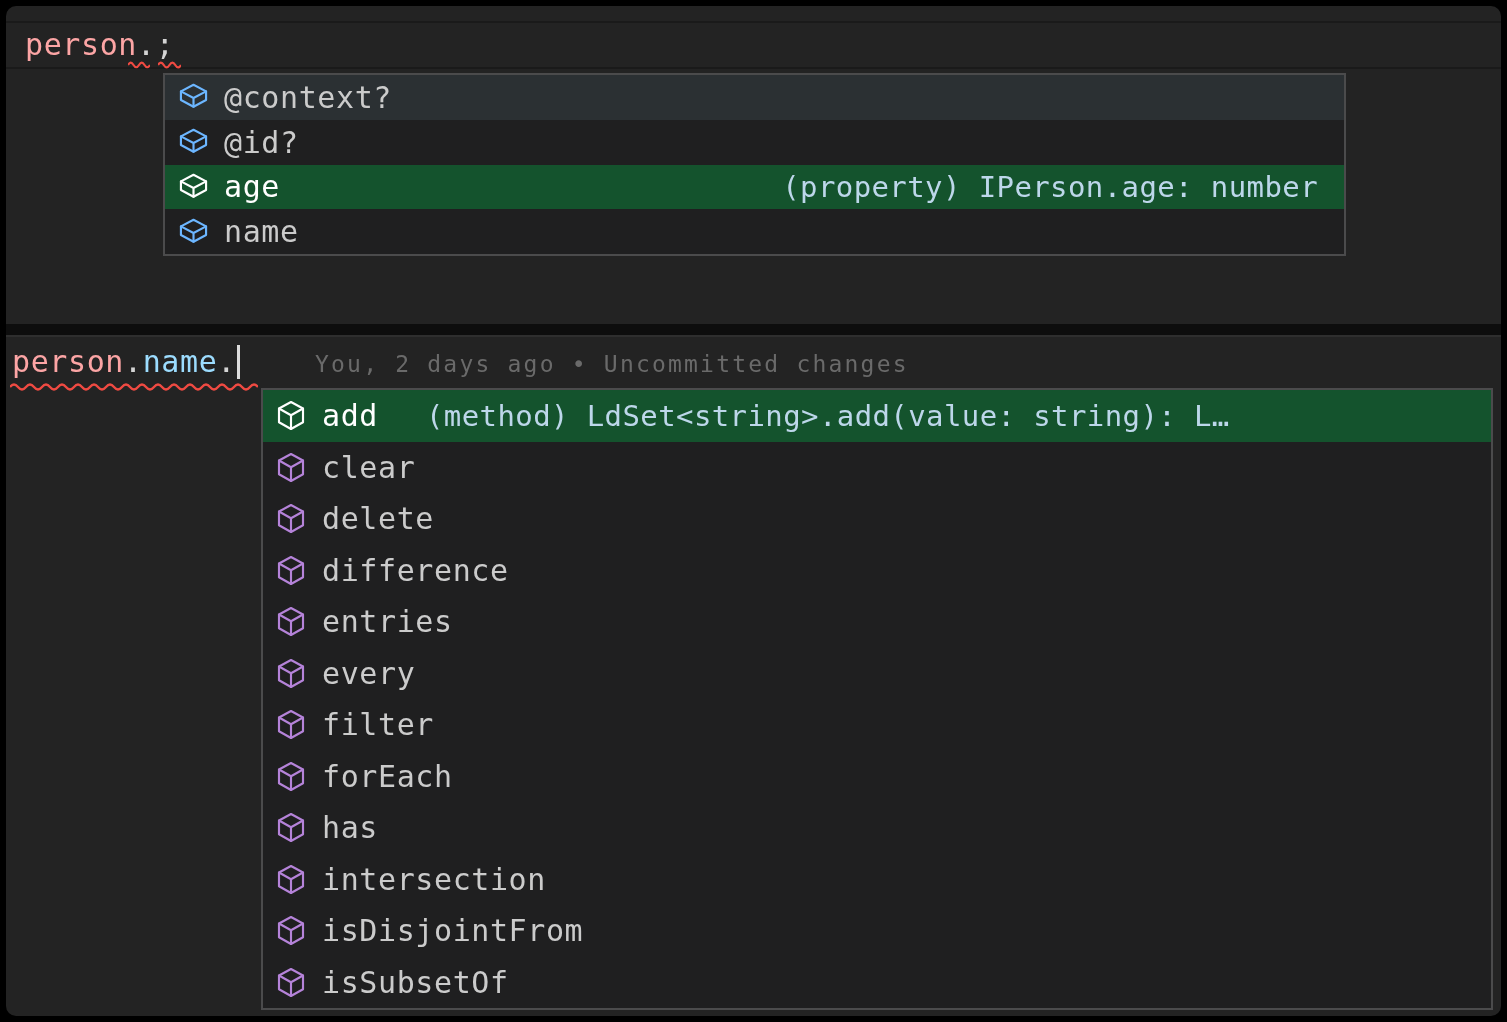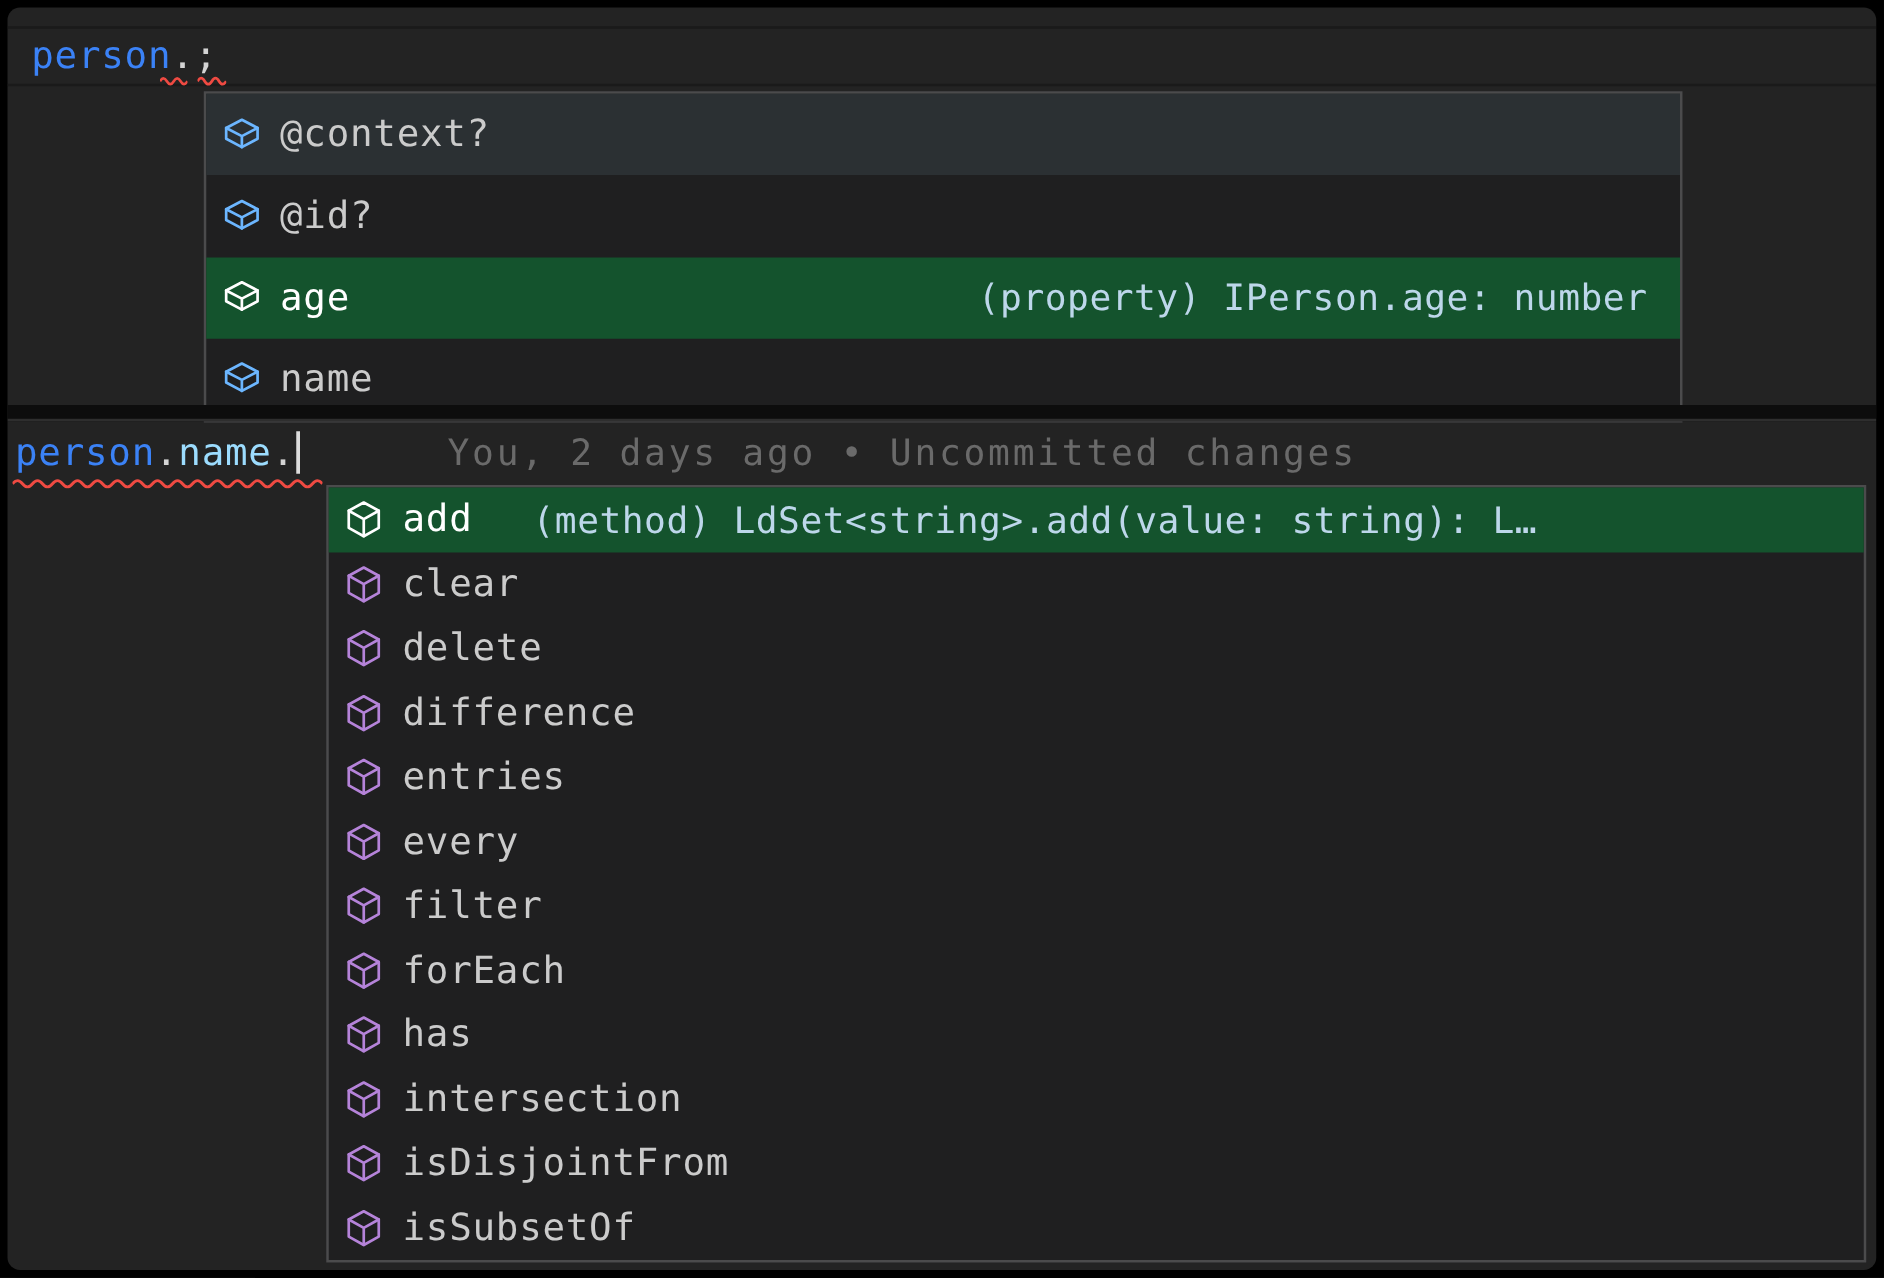--- a/index.html
+++ b/index.html
@@ -24,41 +24,41 @@
     background:#0d0d0d; border-bottom:2px solid #2e2e2e;
   }
 
   .code-line {
     position:absolute; height:44px; line-height:44px;
     font-size:30px; letter-spacing:0.6px; white-space:pre; color:#d4d4d4;
   }
   .line1 { left:19px; top:17px; }
   .line2 { left:6px; top:334px; }
 
-  .tok-var  { color:#3b82f6; }
+  .tok-var  { color:#fca5a5; }
   .tok-prop { color:#9cdcfe; }
   .tok-punc { color:#d4d4d4; }
 
   .cursor {
     display:inline-block; width:3px; height:34px; background:#dcdcdc;
     vertical-align:middle; margin-left:1px; margin-top:-4px;
   }
-  .blame { color:#6a6a6a; letter-spacing:2.2px; margin-left:118px; font-size:29px; }
+  .blame { color:#6a6a6a; letter-spacing:2.2px; margin-left:75px; font-size:23px; }
 
   .squig { position:absolute; height:9px; }
   .squig svg { display:block; }
   .sq1a { left:122px; top:54px; width:22px; }
   .sq1b { left:152px; top:54px; width:23px; }
   .sq2  { left:4px;  top:376px; width:248px; }
 
   .suggest {
     position:absolute; background:#1f1f20; border:2px solid #4b4b4c;
     display:flex; flex-direction:column;
   }
-  .p1 { left:157px; top:67px;  width:1183px; height:265px; }
+  .p1 { left:157px; top:67px;  width:1183px; height:183px; }
   .p2 { left:255px; top:382px; width:1232px; height:622px; }
 
   .row {
     flex:1 1 0; display:flex; align-items:center; padding-left:10px;
     font-size:30px; letter-spacing:0.6px; color:#cbcbcb; min-height:0;
   }
   .row.hover { background:#2b3033; }
   .row.sel   { background:#14532d; color:#ffffff; }
 
   .icwrap { flex:none; display:flex; align-items:center; justify-content:center; width:36px; height:36px; }

